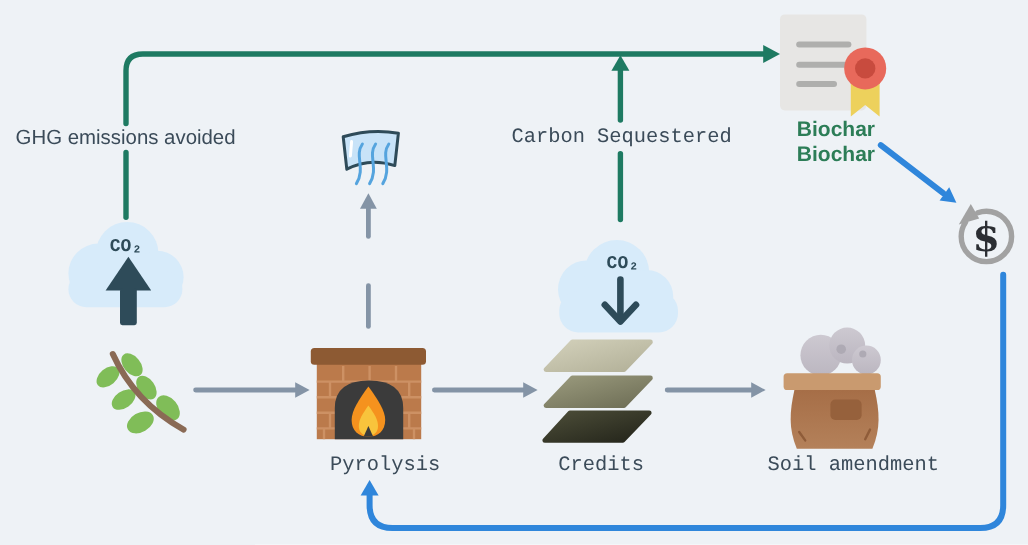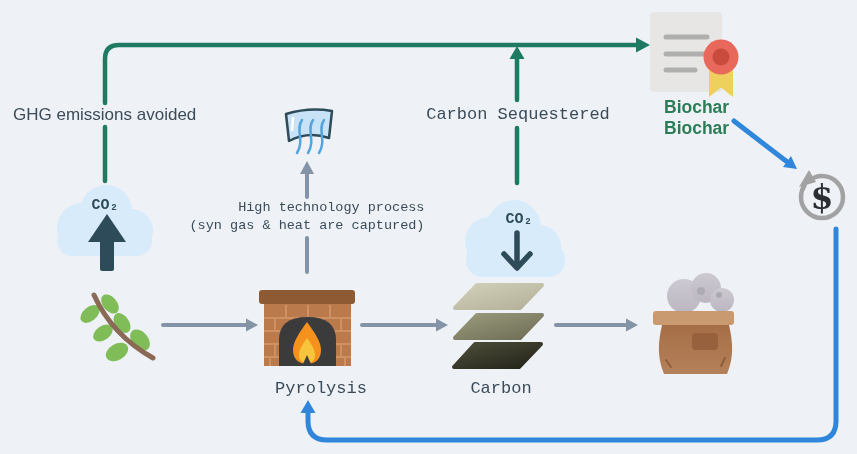--- a/index.html
+++ b/index.html
@@ -203,28 +203,25 @@
       <circle cx="822" cy="197" r="21" fill="none" stroke="#a2a2a2" stroke-width="4.5" stroke-dasharray="78 13 46 200" stroke-linecap="round"></circle>
       <polygon points="799,187 816,182 809,170" fill="#a2a2a2"></polygon>
       <text class="dollar-text" x="822" y="209" text-anchor="middle">$</text>
     </g>
   </svg>
 
   <div class="lbl" style="left:13px; top:105px;">GHG emissions avoided</div>
 
   <div class="lbl center" style="left:518px; top:105px;">Carbon Sequestered</div>
 
-  <div class="lbl center small" style="left:307px; top:199px;">
-    <div>High technology process</div>
-    <div>(syn gas &amp; heat are captured)</div>
-  </div>
 
   <div class="lbl credits" style="left:664px; top:97px;">
     <div>Biochar</div>
     <div>Biochar</div>
   </div>
 
   <div class="lbl co2 center" style="left:105px; top:197px;">CO₂</div>
   <div class="lbl co2 center" style="left:519px; top:211px;">CO₂</div>
 
   <div class="lbl center" style="left:321px; top:379px;">Pyrolysis</div>
-  <div class="lbl center" style="left:501px; top:379px;">Carbon</div>
+  <div class="lbl center" style="left:501px; top:379px;">Credits</div>
+  <div class="lbl center" style="left:711px; top:379px;">Soil amendment</div>
 </div>
 
 </body></html>

